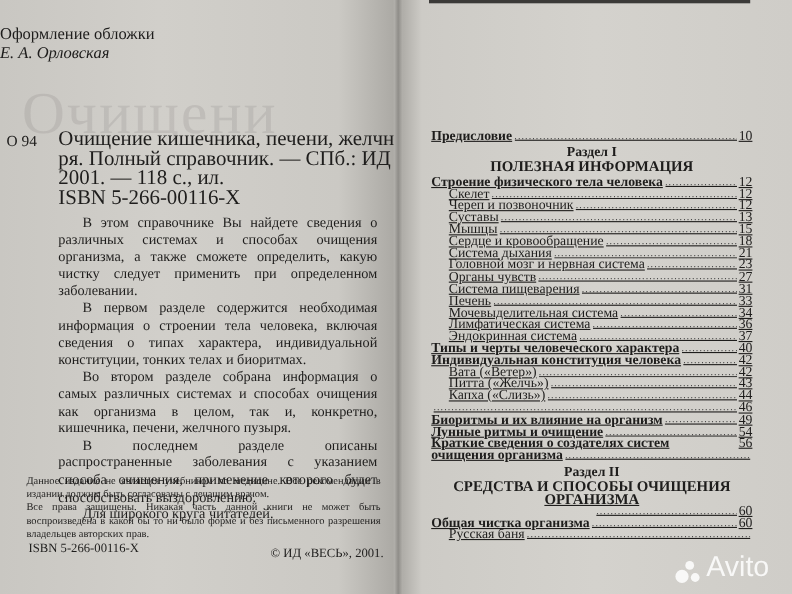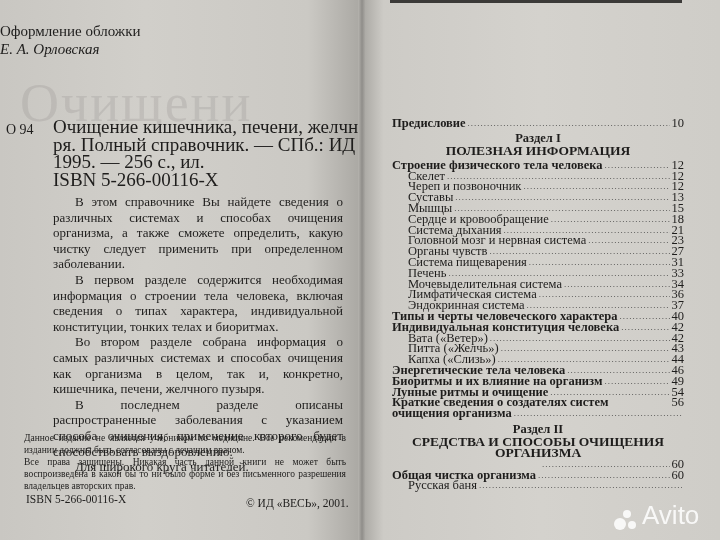--- a/index.html
+++ b/index.html
@@ -58,21 +58,21 @@
     position: absolute; left: 246px; top: 497px; font-size: 11.5px;
   }
   .rule {
     position: absolute; left: 390px; top: 0; width: 292px; height: 3px; background: #3b3a38;
   }
   .toc {
     position: absolute; left: 392px; top: 118px; width: 292px;
     font-size: 12.5px; line-height: 10.8px;
     font-family: "Liberation Serif", serif;
   }
-  .toc-row { display: flex; align-items: center; height: 10.8px; white-space: nowrap; }
+  .toc-row { display: flex; align-items: flex-start; height: 10.8px; white-space: nowrap; text-decoration: underline; }
   .toc-row .t { flex: 0 0 auto; }
   .toc-row .dots {
     flex: 1 1 auto; overflow: hidden; margin: 0 2px; letter-spacing: 1px; font-size: 9px; color: #333;
   }
   .toc-row .dots::before { content: ".............................................................................................................................................................."; }
   .toc-row .p { flex: 0 0 auto; }
   .toc-row.bold .t { font-weight: bold; }
   .toc-row.sub { padding-left: 16px; }
   .section-head { text-align: center; font-weight: bold; font-size: 12.5px; line-height: 12px; }
   .section-head .big { font-size: 13.5px; line-height: 13px; }
@@ -92,21 +92,21 @@
   <div class="design-credit">
     <div>Оформление обложки</div>
     <div class="name">Е. А. Орловская</div>
   </div>
 
   <div class="udk">О 94</div>
 
   <div class="biblio">
     <div>Очищение кишечника, печени, желчного пузы-</div>
     <div>ря. Полный справочник. — СПб.: ИД «ВЕСЬ»,</div>
-    <div>1995. — 256 с., ил.</div>
+    <div>2001. — 118 с., ил.</div>
     <div>ISBN 5-266-00116-X</div>
   </div>
 
   <div class="annotation">
     <p>В этом справочнике Вы найдете сведения о различных системах и способах очищения организма, а также сможете определить, какую чистку следует применить при определенном заболевании.</p>
     <p>В первом разделе содержится необходимая информация о строении тела человека, включая сведения о типах характера, индивидуальной конституции, тонких телах и биоритмах.</p>
     <p>Во втором разделе собрана информация о самых различных системах и способах очищения как организма в целом, так и, конкретно, кишечника, печени, желчного пузыря.</p>
     <p>В последнем разделе описаны распространенные заболевания с указанием способа очищения, применение которого будет способствовать выздоровлению.</p>
     <p>Для широкого круга читателей.</p>
   </div>
@@ -226,21 +226,20 @@
       <span class="t">Питта («Желчь»)</span>
       <span class="dots"></span>
       <span class="p">43</span>
     </div>
   <div class="toc-row sub">
       <span class="t">Капха («Слизь»)</span>
       <span class="dots"></span>
       <span class="p">44</span>
     </div>
   <div class="toc-row bold">
-      <span class="t">Энергетические тела человека</span>
       <span class="dots"></span>
       <span class="p">46</span>
     </div>
   <div class="toc-row bold">
       <span class="t">Биоритмы и их влияние на организм</span>
       <span class="dots"></span>
       <span class="p">49</span>
     </div>
   <div class="toc-row bold">
       <span class="t">Лунные ритмы и очищение</span>

